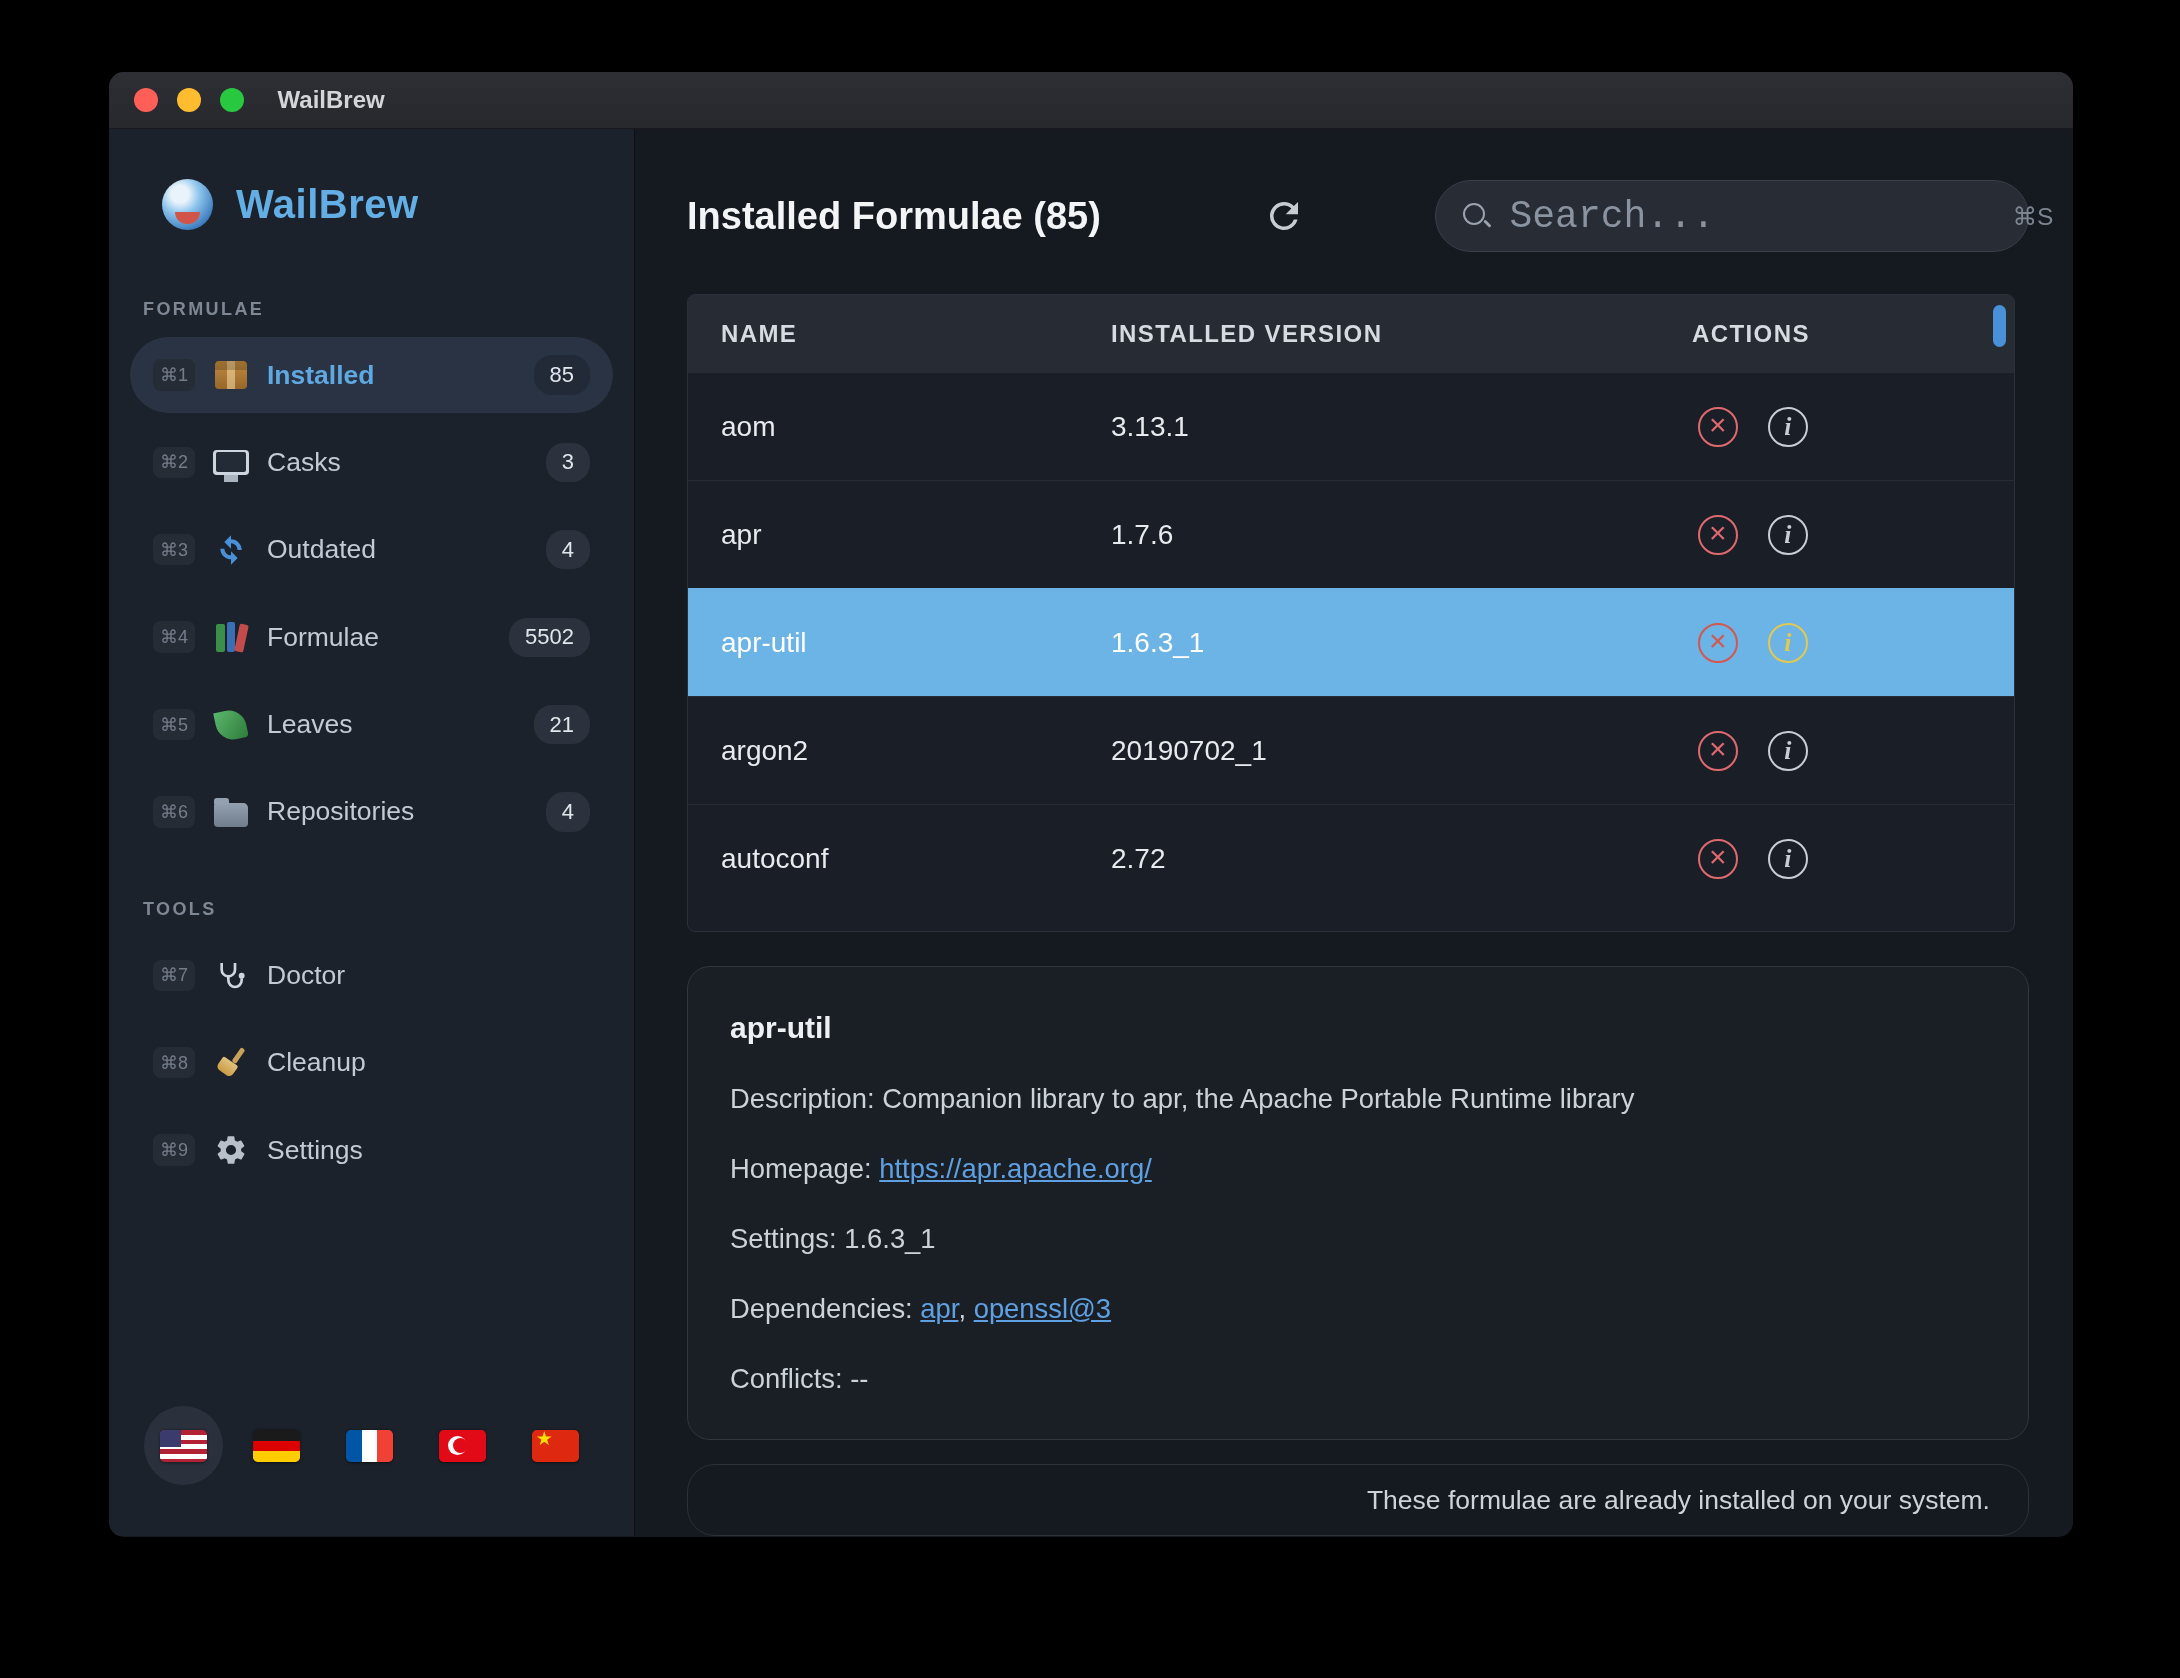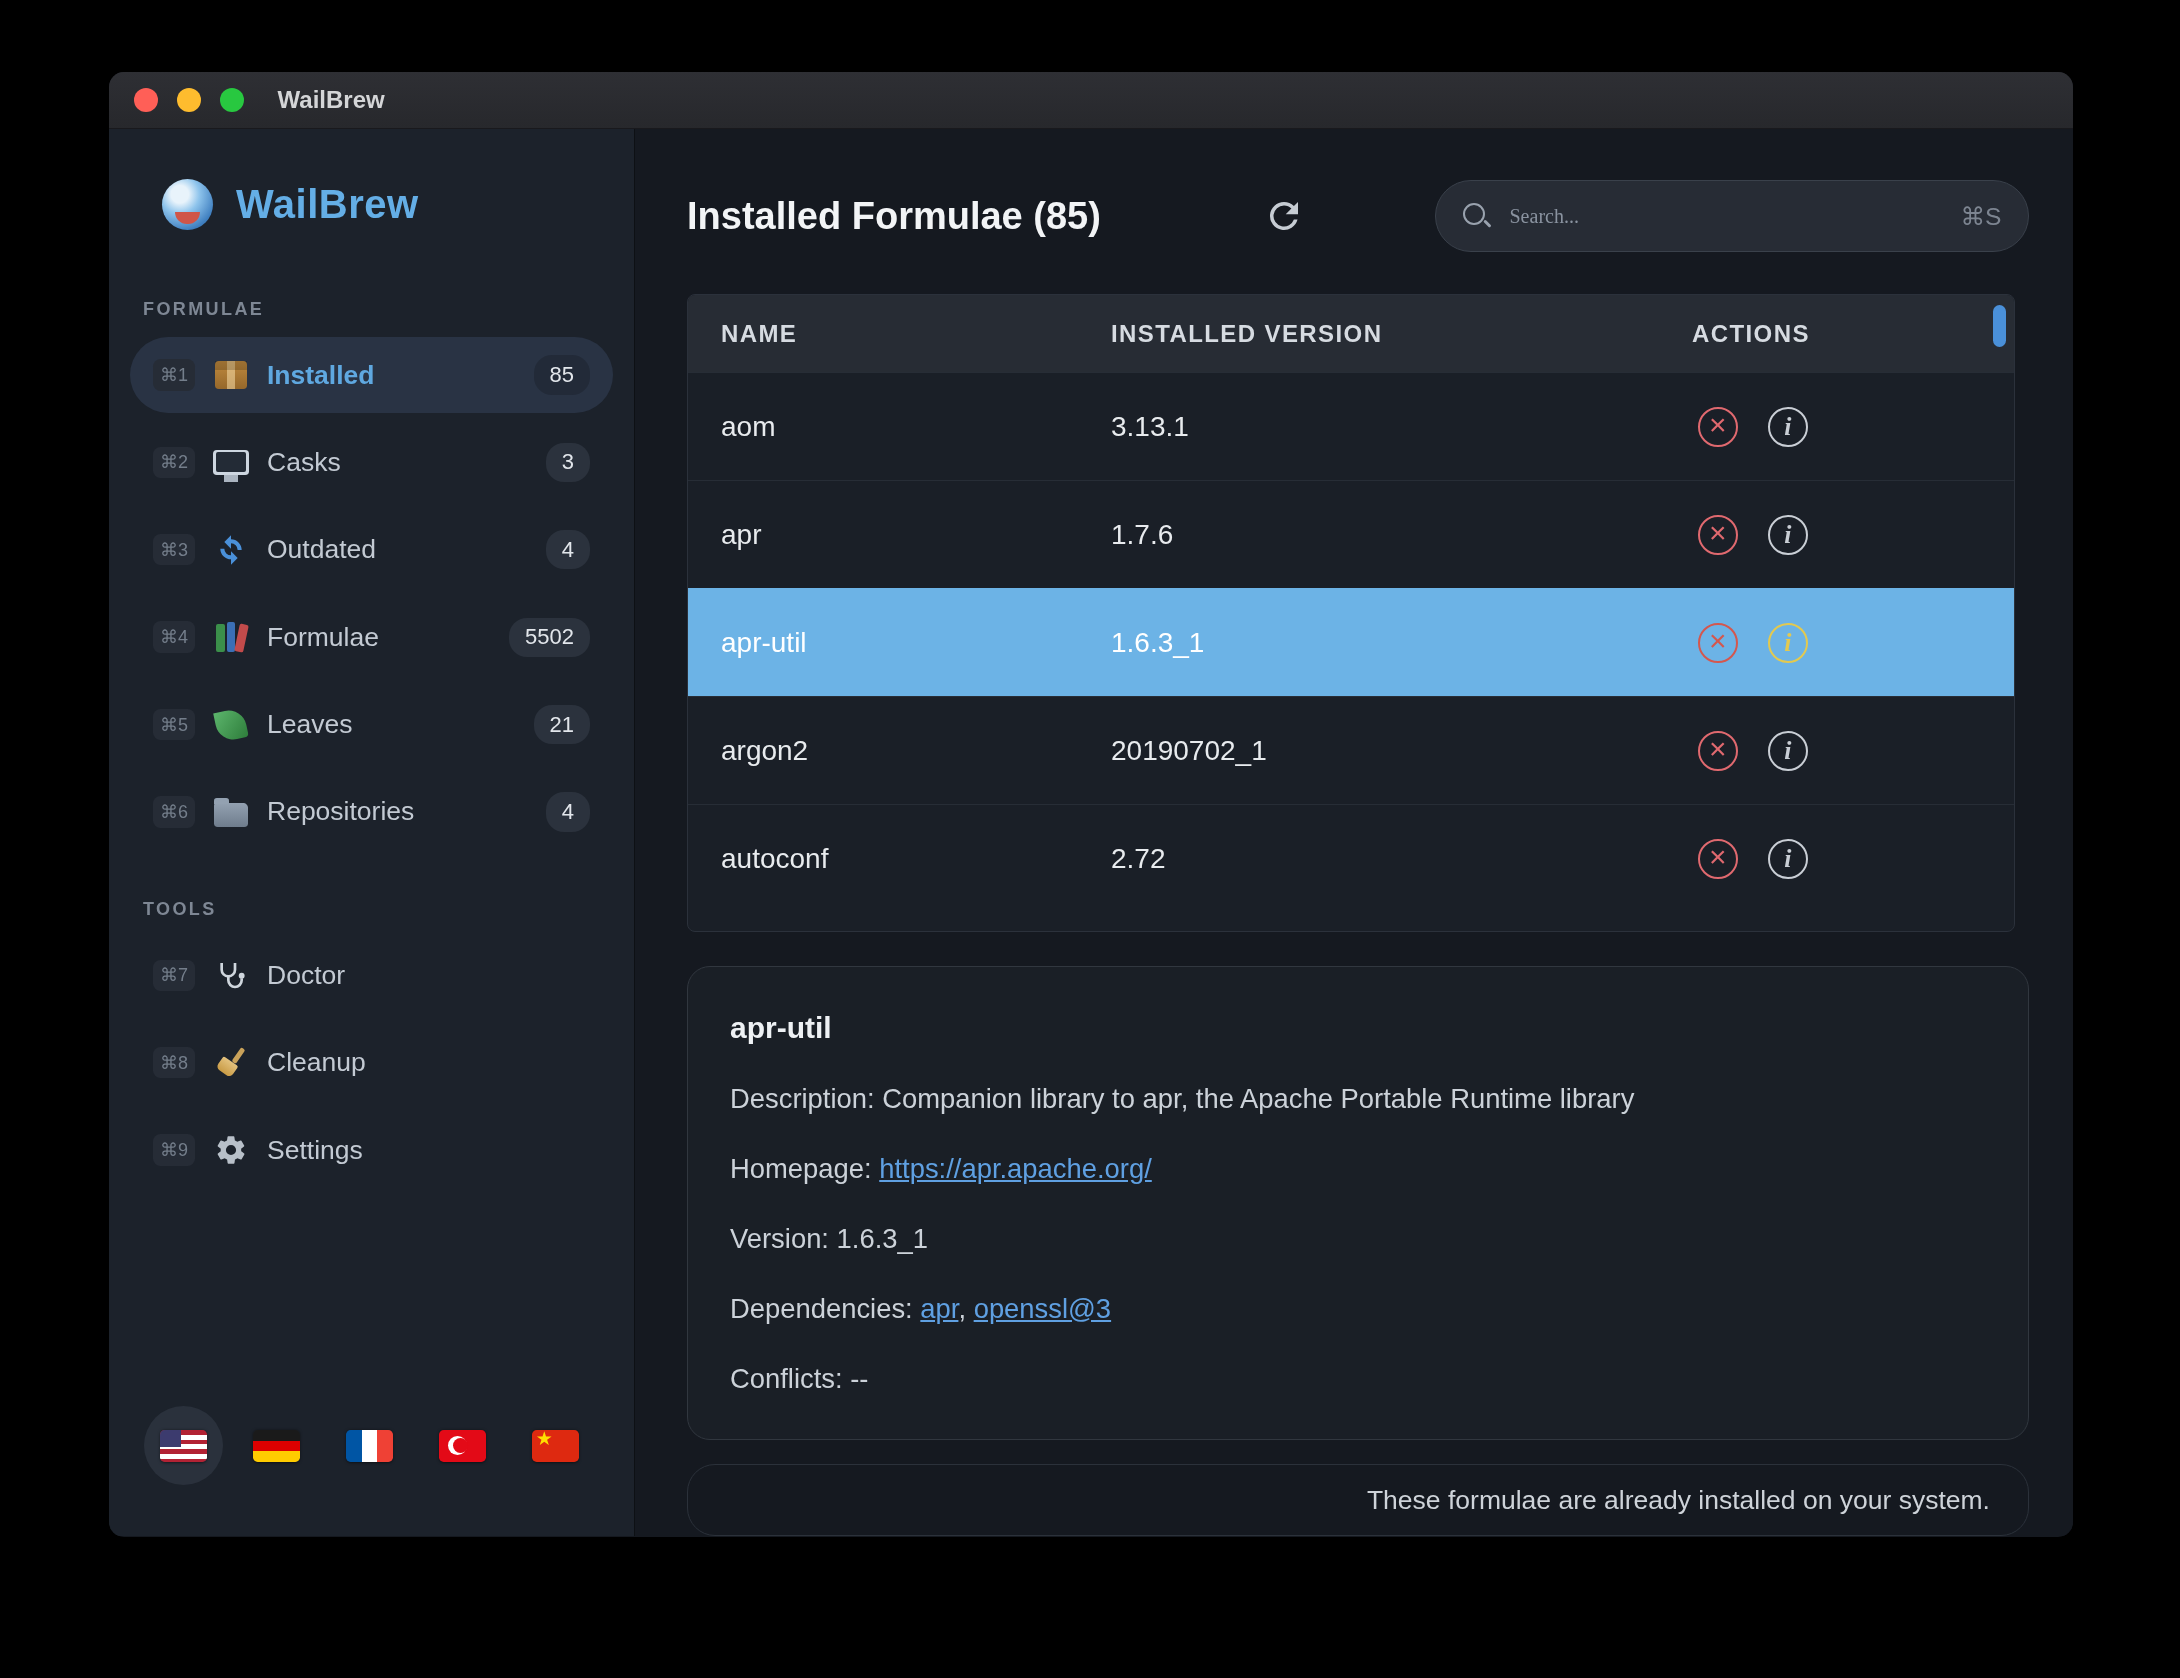--- a/index.html
+++ b/index.html
@@ -105,21 +105,21 @@
   .main-header { display:flex; align-items:center; margin:51px 44px 0 52px; height:72px; }
   .page-title { color:#f2f4f6; font-size:38px; font-weight:bold; }
   .refresh-btn { margin-left:161px; width:45px; height:45px; display:flex; align-items:center; justify-content:center; cursor:pointer; }
   .search-box {
     margin-left:auto; width:594px; height:72px; background:#272c35; border:0.9px solid #3a414b;
     border-radius:36px; display:flex; align-items:center; padding:0 26.5px; gap:19px;
   }
   .search-icon { position:relative; width:28px; height:28px; flex:none; }
   .search-icon::before { content:""; position:absolute; left:0.9px; top:0.9px; width:18px; height:18px; border:2.8px solid #99a2ae; border-radius:50%; }
   .search-icon::after { content:""; position:absolute; left:20px; top:20px; width:8.5px; height:2.8px; background:#99a2ae; transform:rotate(45deg); border-radius:1.9px; }
-  .search-input { flex:1; background:transparent; border:none; outline:none; color:#fca5a5; font-size:20px; font-family:Liberation Serif, serif; }
+  .search-input { flex:1; background:transparent; border:none; outline:none; color:#fca5a5; font-size:38px; font-family:Liberation Mono, monospace; }
   .search-input::placeholder { color:#8a93a0; }
   .search-shortcut { color:#7d8591; font-size:24.6px; }
 
   
   .table-card {
     position:relative; margin:42px 58px 0 52px; height:676px; background:#1a1f27;
     border:0.9px solid #2b313b; border-radius:8px; overflow:hidden;
   }
   .thead {
     display:grid; grid-template-columns:390px 581px 1fr; align-items:center;
@@ -393,21 +393,21 @@
 
         <div class="detail-card">
           <div class="detail-title">apr-util</div>
           <div class="detail-line">
             <span>Description: </span><span>Companion library to apr, the Apache Portable Runtime library</span>
           </div>
           <div class="detail-line">
             <span>Homepage: </span><a>https://apr.apache.org/</a>
           </div>
           <div class="detail-line">
-            <span>Version: </span><span>1.6.3_1</span>
+            <span>Settings: </span><span>1.6.3_1</span>
           </div>
           <div class="detail-line">
             <span>Dependencies: </span><a>apr</a><span>, </span><a>openssl@3</a>
           </div>
           <div class="detail-line">
             <span>Conflicts: </span><span>--</span>
           </div>
         </div>
 
         <div class="footer-card">

